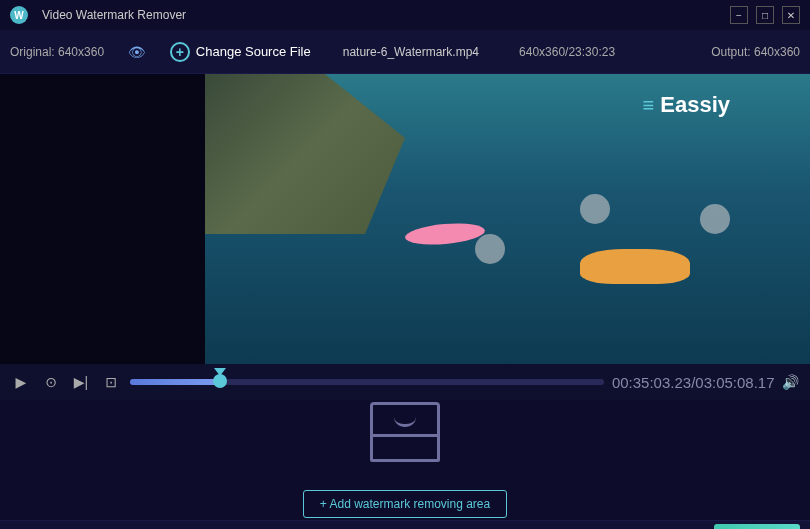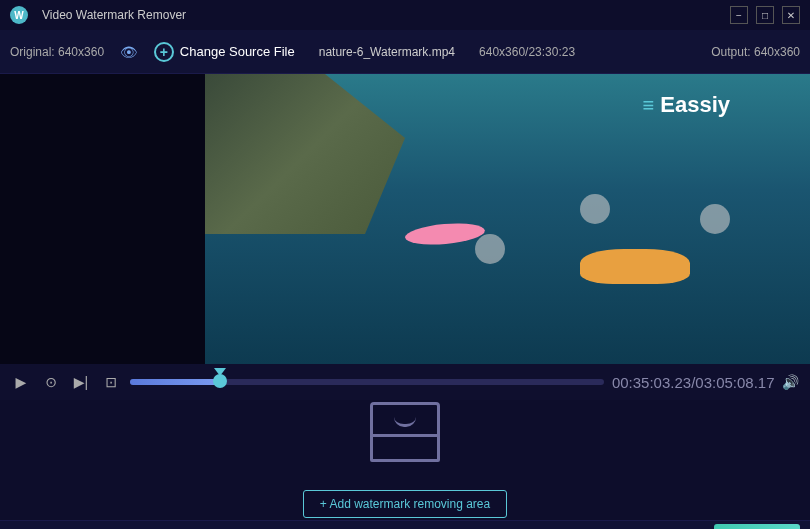--- a/index.html
+++ b/index.html
@@ -53,21 +53,21 @@
       display: flex; align-items: center; justify-content: center;
     }
 
     
     #topbar {
       height: 44px;
       background: #111235;
       display: flex;
       align-items: center;
       padding: 0 10px;
-      gap: 16px;
+      gap: 24px;
       border-bottom: 1px solid #1a1a4a;
     }
     #original-label {
       color: #aaa;
       font-size: 12px;
       white-space: nowrap;
     }
     #eye-btn {
       color: #7aaaf0;
       font-size: 14px;
@@ -94,21 +94,21 @@
       font-weight: bold;
     }
     #file-info {
       color: #ccc;
       font-size: 12px;
       margin-left: 8px;
     }
     #file-timestamp {
       color: #aaa;
       font-size: 12px;
-      margin-left: 8px;
+      margin-left: 16px;
     }
     #output-label {
       margin-left: auto;
       color: #aaa;
       font-size: 12px;
       white-space: nowrap;
     }
 
     
     #main {

